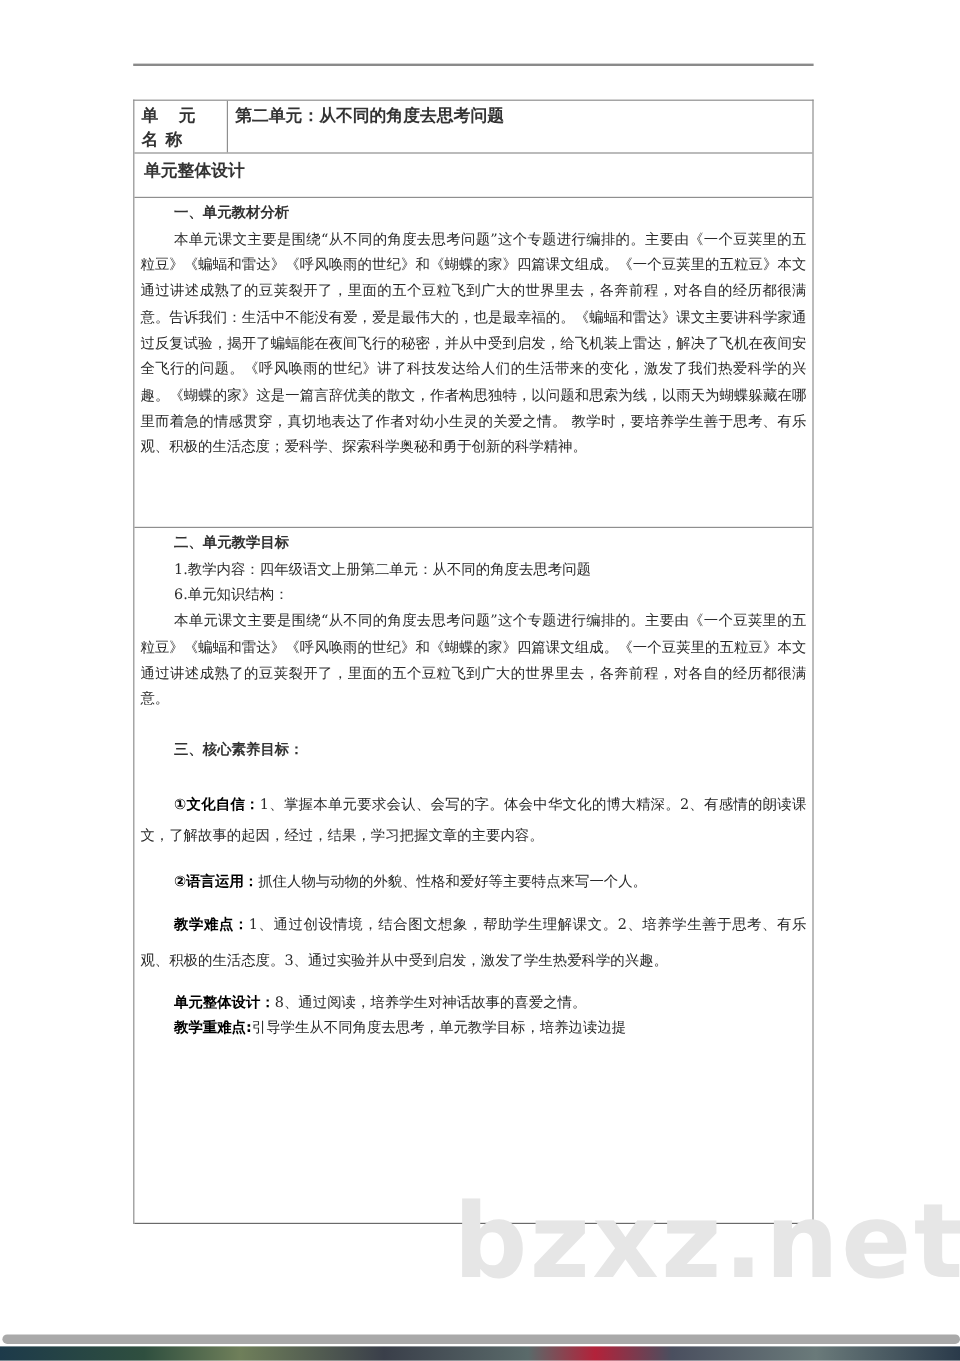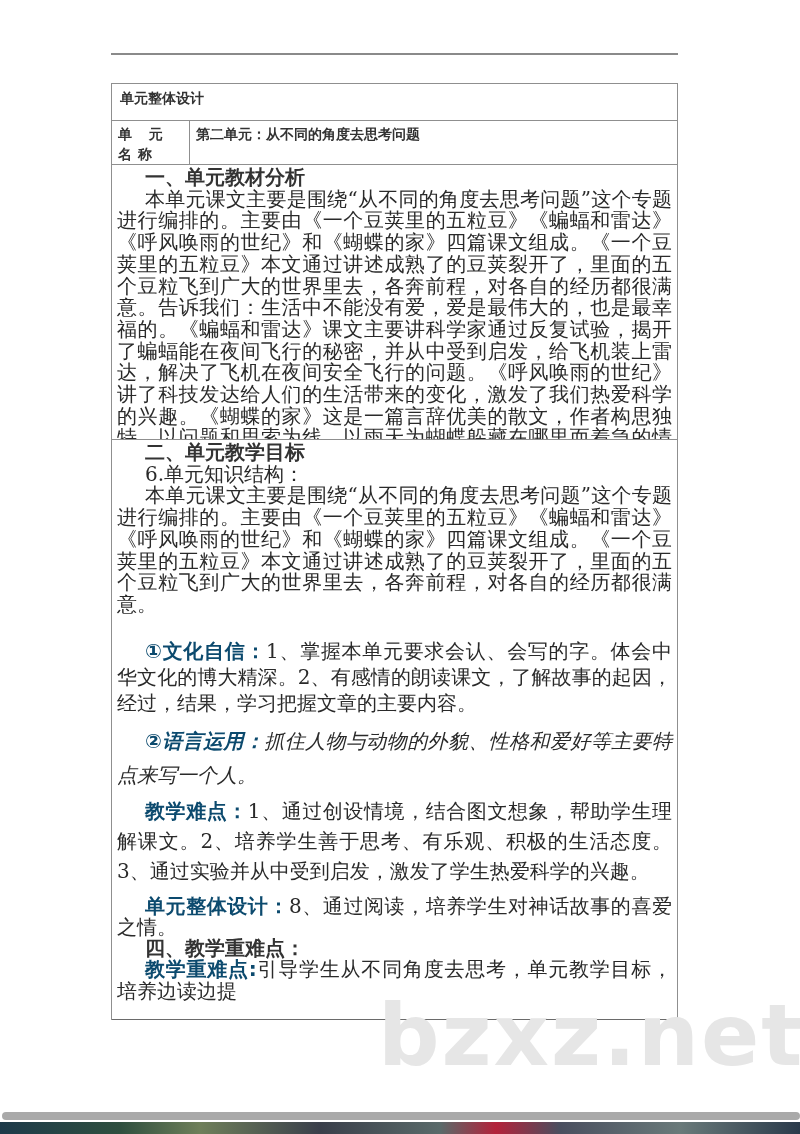--- a/index.html
+++ b/index.html
@@ -17,69 +17,70 @@
   }
   .row { border-bottom:1.5px solid #8f8f8f; box-sizing:border-box; }
   .row-title { height:37px; padding:6px 8px; box-sizing:border-box; font-size:14px; font-weight:bold;
     font-family:"DejaVu Sans","Liberation Sans",sans-serif; color:#333; }
   .row-name { display:flex; height:44px; }
   .name-label { width:78px; border-right:1.5px solid #8f8f8f; padding:3px 6px; box-sizing:border-box;
     font-size:14px; font-weight:bold; font-family:"DejaVu Sans","Liberation Sans",sans-serif;
     letter-spacing:6px; line-height:20px; color:#333; }
   .name-value { flex:1; padding:3px 6px; font-size:14px; font-weight:bold;
     font-family:"DejaVu Sans","Liberation Sans",sans-serif; line-height:20px; color:#333; }
-  .cell { padding:2px 5px 0 5px; box-sizing:border-box; font-size:20px; line-height:21.7px; }
+  .cell { padding:2px 5px 0 5px; box-sizing:border-box; font-size:12px; line-height:21.7px; }
   .cell p { margin:0; text-align:justify; }
   .h { font-weight:bold; font-family:"DejaVu Sans","Liberation Sans",sans-serif; text-indent:28px; color:#333; }
   .ind { text-indent:28px; }
   .spaced { line-height:21px; margin-top:14px !important; }
-  .b { font-weight:bold; font-family:"DejaVu Sans","Liberation Sans",sans-serif; color:#0c4a6e; }
+  .b { font-weight:bold; font-family:"DejaVu Sans","Liberation Sans",sans-serif; color:#000000; }
   .sec1 { height:275px; overflow:hidden; }
   .sec2 { height:580px; overflow:hidden; border-bottom:1.5px solid #6a6a6a; }
   .watermark { position:absolute; left:378px; top:985px; font-family:"DejaVu Sans","Liberation Sans",sans-serif;
     font-weight:bold; font-size:86px; color:#e6e6e6; letter-spacing:2px; pointer-events:none; }
   .scrollbar { position:absolute; left:2px; top:1112px; width:798px; height:8px; background:#a9a9a9; border-radius:4px; }
   .wallpaper { position:absolute; left:0; top:1122px; width:800px; height:12px;
     background:linear-gradient(90deg,#1d3a4a 0%,#2f4f3f 15%,#6f7f5a 25%,#3a3f4a 40%,#5a6a6a 55%,#b3223a 62%,#4a4f5f 70%,#6a7a7a 85%,#2a3a4a 100%); }
 </style>
 </head>
 <body>
 
 <div class="page">
   <div class="top-rule"></div>
 
   <div class="doc-table">
-    <div class="row row-title">单元整体设计</div>
-
     <div class="row row-name">
       <div class="name-label">单 元 名称</div>
       <div class="name-value">第二单元：从不同的角度去思考问题</div>
     </div>
+
+    <div class="row row-title">单元整体设计</div>
 
     <div class="row cell sec1">
       <p class="h">一、单元教材分析</p>
       <p class="ind">本单元课文主要是围绕“从不同的角度去思考问题”这个专题进行编排的。主要由《一个豆荚里的五粒豆》《蝙蝠和雷达》《呼风唤雨的世纪》和《蝴蝶的家》四篇课文组成。《一个豆荚里的五粒豆》本文通过讲述成熟了的豆荚裂开了，里面的五个豆粒飞到广大的世界里去，各奔前程，对各自的经历都很满意。告诉我们：生活中不能没有爱，爱是最伟大的，也是最幸福的。《蝙蝠和雷达》课文主要讲科学家通过反复试验，揭开了蝙蝠能在夜间飞行的秘密，并从中受到启发，给飞机装上雷达，解决了飞机在夜间安全飞行的问题。《呼风唤雨的世纪》讲了科技发达给人们的生活带来的变化，激发了我们热爱科学的兴趣。《蝴蝶的家》这是一篇言辞优美的散文，作者构思独特，以问题和思索为线，以雨天为蝴蝶躲藏在哪里而着急的情感贯穿，真切地表达了作者对幼小生灵的关爱之情。 教学时，要培养学生善于思考、有乐观、积极的生活态度；爱科学、探索科学奥秘和勇于创新的科学精神。</p>
     </div>
 
     <div class="row cell sec2">
       <p class="h">二、单元教学目标</p>
+      <p class="ind">1.教学内容：四年级语文上册第二单元：从不同的角度去思考问题</p>
       <p class="ind">6.单元知识结构：</p>
       <p class="ind">本单元课文主要是围绕“从不同的角度去思考问题”这个专题进行编排的。主要由《一个豆荚里的五粒豆》《蝙蝠和雷达》《呼风唤雨的世纪》和《蝴蝶的家》四篇课文组成。《一个豆荚里的五粒豆》本文通过讲述成熟了的豆荚裂开了，里面的五个豆粒飞到广大的世界里去，各奔前程，对各自的经历都很满意。</p>
 
+      <p class="h spaced" style="margin-top:20px !important;">三、核心素养目标：</p>
 
       <p class="ind spaced" style="line-height:26px; margin-top:22px !important;"><span class="b">①文化自信：</span><span>1、掌握本单元要求会认、会写的字。体会中华文化的博大精深。2、有感情的朗读课文，了解故事的起因，经过，结果，学习把握文章的主要内容。</span></p>
 
-      <p class="ind spaced" style="line-height:34px; margin-top:8px !important;font-style:italic;"><span class="b">②语言运用：</span><span>抓住人物与动物的外貌、性格和爱好等主要特点来写一个人。</span></p>
+      <p class="ind spaced" style="line-height:34px; margin-top:8px !important;"><span class="b">②语言运用：</span><span>抓住人物与动物的外貌、性格和爱好等主要特点来写一个人。</span></p>
 
       <p class="ind spaced" style="line-height:30px; margin-top:4px !important;"><span class="b">教学难点：</span><span>1、通过创设情境，结合图文想象，帮助学生理解课文。2、培养学生善于思考、有乐观、积极的生活态度。3、通过实验并从中受到启发，激发了学生热爱科学的兴趣。</span></p>
 
       <p class="ind spaced" style="margin-top:10px !important;"><span class="b">单元整体设计：</span><span>8、通过阅读，培养学生对神话故事的喜爱之情。</span></p>
 
 
-      <p class="h">四、教学重难点：</p>
       <p class="ind"><span class="b">教学重难点:</span><span>引导学生从不同角度去思考，单元教学目标，培养边读边提</span></p>
     </div>
   </div>
 
   <div class="watermark">bzxz.net</div>
 </div>
 
 <div class="scrollbar"></div>
 <div class="wallpaper"></div>
 

